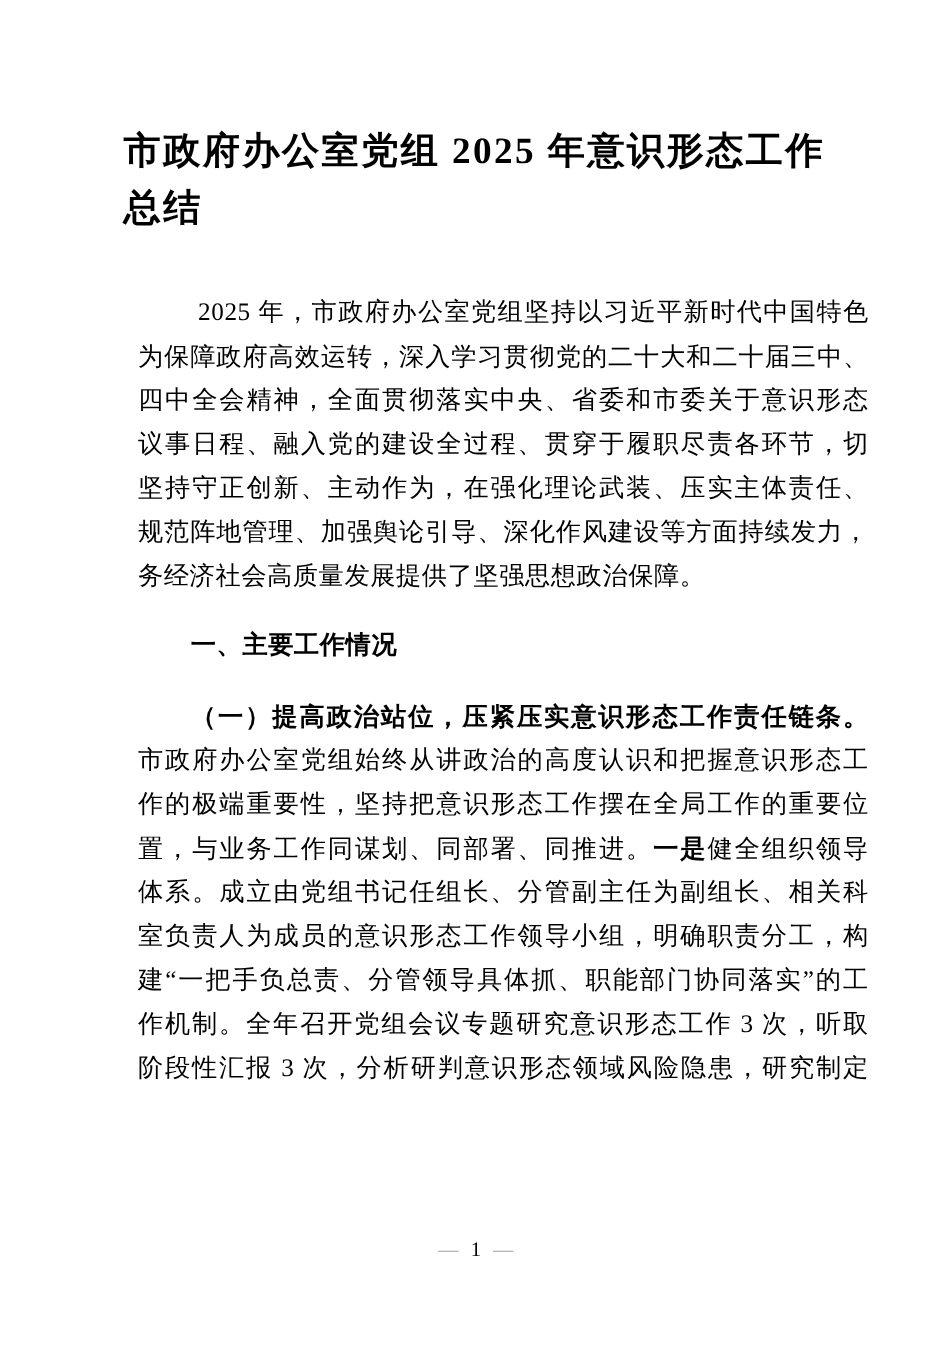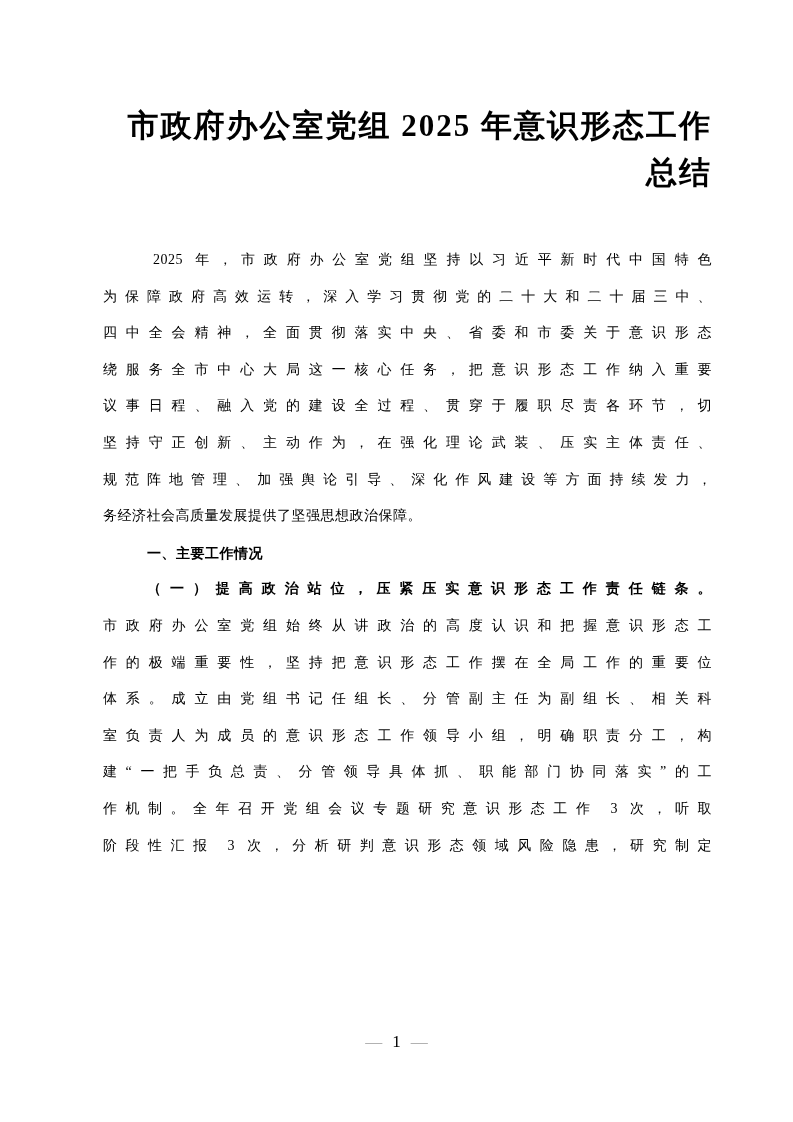--- a/index.html
+++ b/index.html
@@ -10,44 +10,44 @@
     background: #ffffff;
     overflow: hidden;
     font-family: "Liberation Serif", "DejaVu Serif", serif;
     color: #000000;
   }
   .doc-title {
     position: absolute;
     top: 102px;
     left: 103px;
     width: 609px;
-    text-align: right;
+    text-align: left;
     font-weight: 700;
     font-size: 31px;
     line-height: 47px;
     letter-spacing: 2px;
   }
   .content {
     position: absolute;
     top: 242px;
-    left: 103px;
+    left: 115px;
     width: 609px;
-    font-size: 14px;
+    font-size: 21px;
     letter-spacing: 0.5px;
   }
   .line {
     height: 36.6px;
     line-height: 36.6px;
     white-space: nowrap;
     overflow: hidden;
     text-align: justify;
     text-align-last: justify;
   }
   .flush { text-align-last: left; }          
-  .indent { text-indent: 44px; }             
+  .indent { text-indent: 44px; margin-top: 22px; }             
   .indent-num { text-indent: 50px; }         
   .heading {
     font-family: "Liberation Sans", "DejaVu Sans", sans-serif;
     font-weight: 700;
     text-align-last: left;
   }
   .lead { font-weight: 700; }
   .b { font-weight: 700; }
   .footer {
     position: absolute;
@@ -69,31 +69,31 @@
   <div class="doc-title">
     <div>市政府办公室党组 2025 年意识形态工作</div>
     <div>总结</div>
   </div>
 
   <div class="content">
 
     <div class="line indent-num">2025 年，市政府办公室党组坚持以习近平新时代中国特色</div>
     <div class="line">为保障政府高效运转，深入学习贯彻党的二十大和二十届三中、</div>
     <div class="line">四中全会精神，全面贯彻落实中央、省委和市委关于意识形态</div>
-    <div class="line">绕服务全市中心大局这一核心任务，把意识形态工作纳入重要</div>
     <div class="line">议事日程、融入党的建设全过程、贯穿于履职尽责各环节，切</div>
     <div class="line">坚持守正创新、主动作为，在强化理论武装、压实主体责任、</div>
     <div class="line">规范阵地管理、加强舆论引导、深化作风建设等方面持续发力，</div>
     <div class="line flush">务经济社会高质量发展提供了坚强思想政治保障。</div>
 
     <div class="line heading indent">一、主要工作情况</div>
 
     <div class="line lead indent">（一）提高政治站位，压紧压实意识形态工作责任链条。</div>
     <div class="line">市政府办公室党组始终从讲政治的高度认识和把握意识形态工</div>
     <div class="line">作的极端重要性，坚持把意识形态工作摆在全局工作的重要位</div>
+    <div class="line"><span>置，与业务工作同谋划、同部署、同推进。</span><span class="b">一是</span><span>健全组织领导</span></div>
     <div class="line">体系。成立由党组书记任组长、分管副主任为副组长、相关科</div>
     <div class="line">室负责人为成员的意识形态工作领导小组，明确职责分工，构</div>
     <div class="line">建“一把手负总责、分管领导具体抓、职能部门协同落实”的工</div>
     <div class="line">作机制。全年召开党组会议专题研究意识形态工作 3 次，听取</div>
     <div class="line">阶段性汇报 3 次，分析研判意识形态领域风险隐患，研究制定</div>
   </div>
 
   <div class="footer">
     <span class="dash">—</span><span class="num">1</span><span class="dash">—</span>
   </div>

